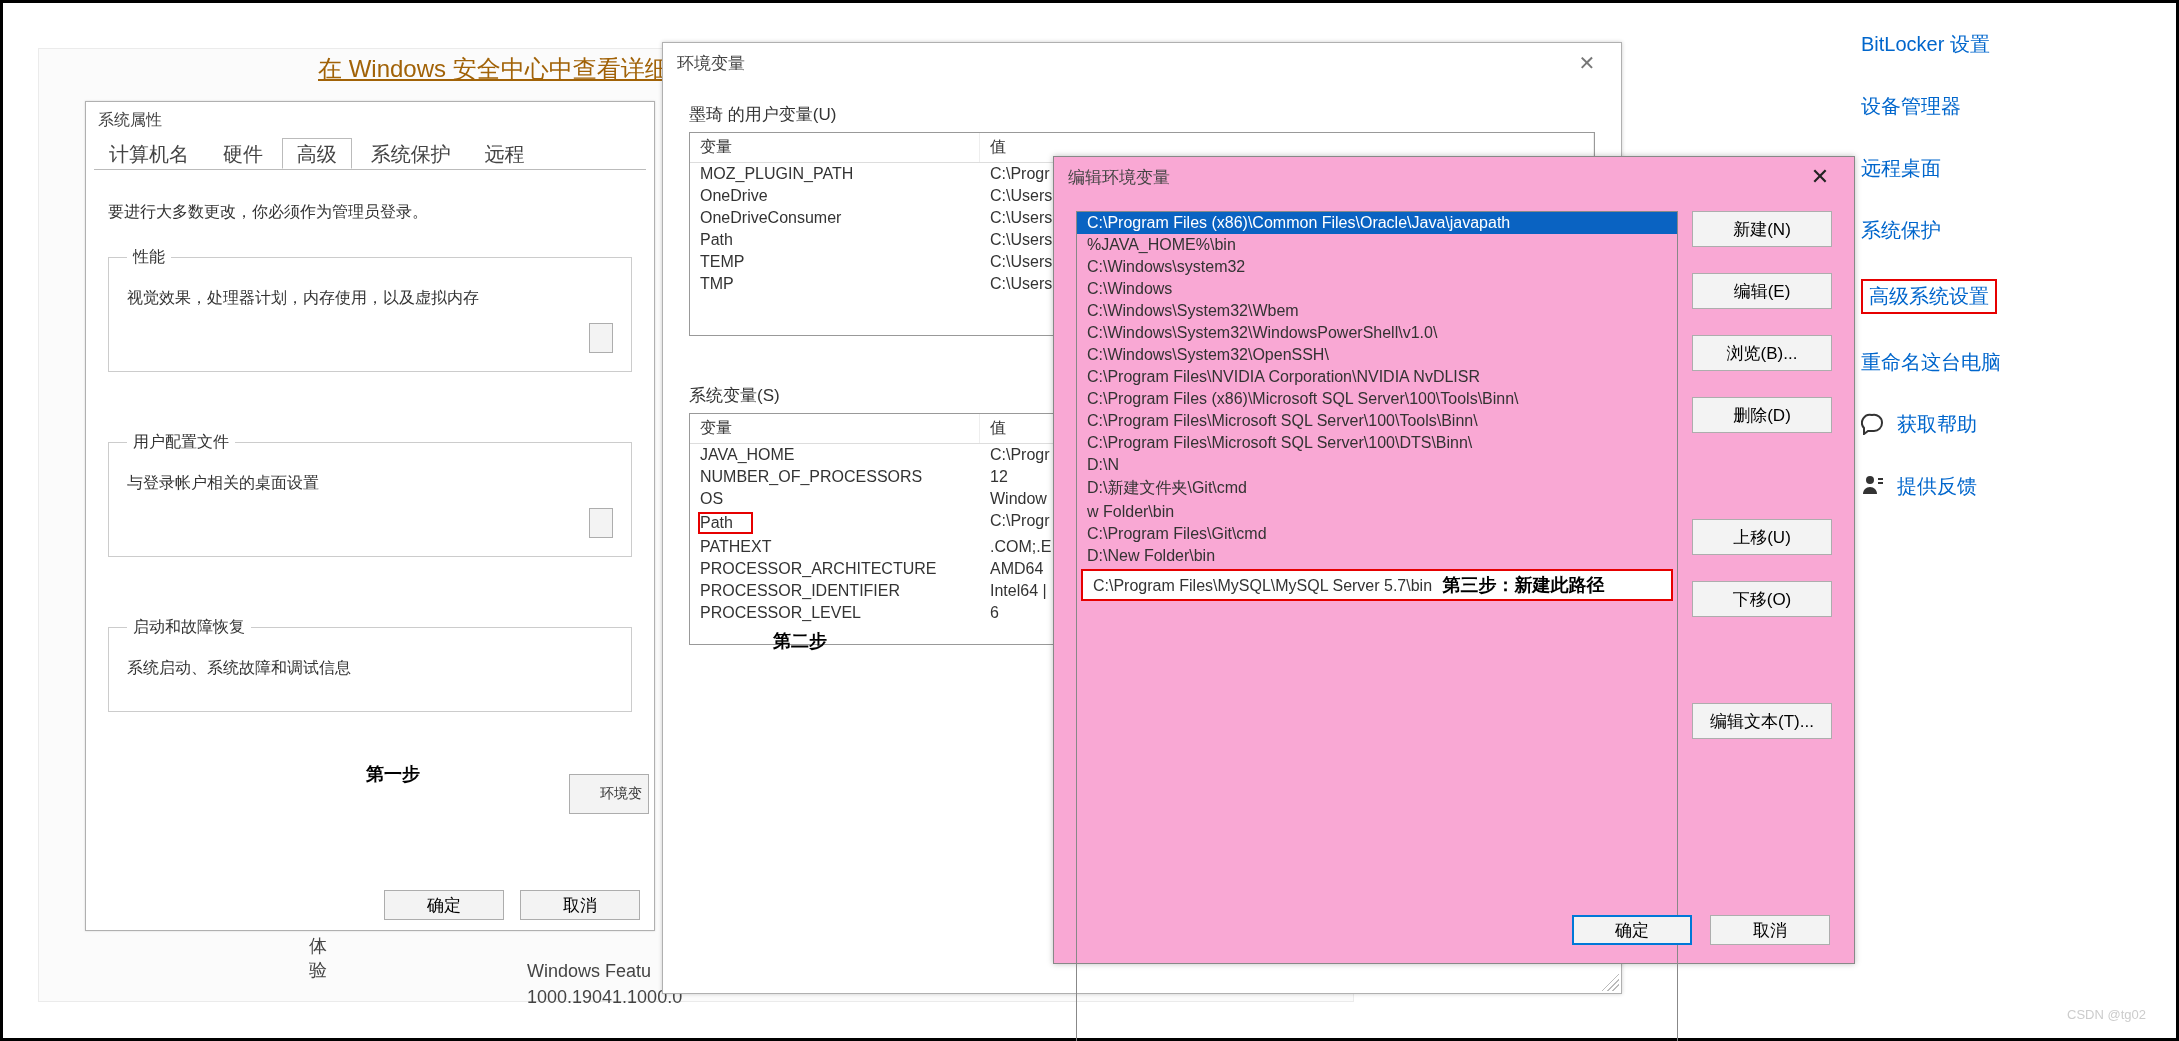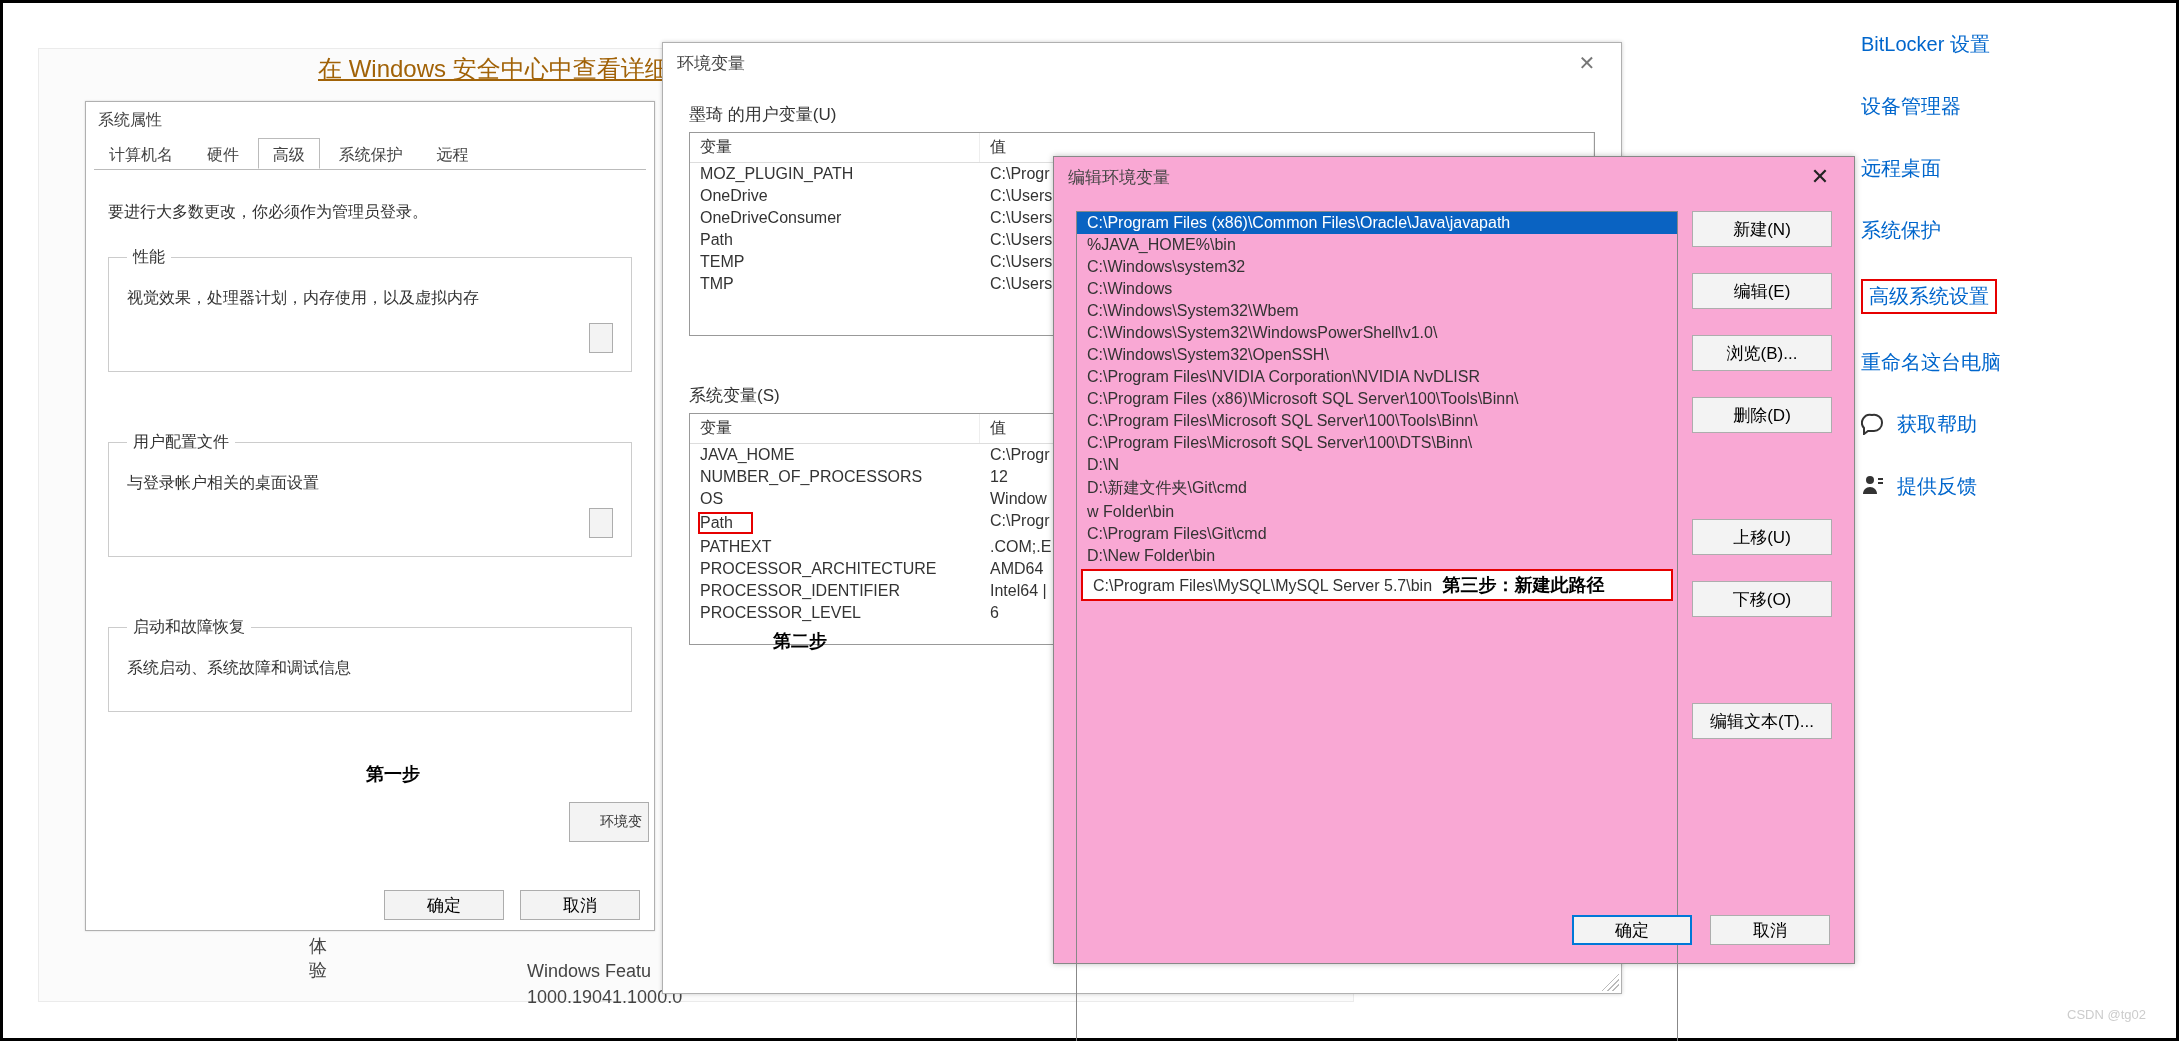--- a/index.html
+++ b/index.html
@@ -19,36 +19,36 @@
   
   .bg-panel { position: absolute; left: 25px; top: 35px; width: 1316px; height: 954px; background: rgba(245,245,245,0.4); border: 1px solid rgba(200,200,200,0.3); }
 
   
   .details-link { position: absolute; left: 305px; top: 40px; color: #a16207; font-size: 24px; }
 
   
   .dlg-sysprops { position: absolute; left: 72px; top: 88px; width: 570px; height: 830px; background: #fff; border: 1px solid #b0b0b0; box-shadow: 0 0 2px rgba(0,0,0,0.15); }
   .dlg-titlebar { height: 36px; line-height: 36px; padding: 0 12px; font-size: 16px; color: #444; }
   .tabs { height: 32px; border-bottom: 1px solid #bbb; margin: 0 8px; position: relative; }
-  .tab { display: inline-block; height: 31px; line-height: 31px; padding: 0 14px; border: 1px solid transparent; font-size: 16px; color: #444; cursor: pointer; }
+  .tab { display: inline-block; height: 31px; line-height: 31px; padding: 0 14px; border: 1px solid transparent; font-size: 20px; color: #444; cursor: pointer; }
   .tab.active { border: 1px solid #bbb; border-bottom: 1px solid #fff; background: #fff; position: relative; top: 0; }
   .sysprops-body { padding: 16px 22px; }
   .sysprops-body .note { margin: 16px 0 24px 0; font-size: 16px; }
   fieldset.group { border: 1px solid #ccc; margin: 60px 0 0 0; padding: 14px 18px 18px 18px; }
   fieldset.group:first-of-type { margin-top: 0; }
   fieldset.group legend { padding: 0 6px; color: #333; font-size: 16px; }
   fieldset.group .desc { font-size: 16px; margin: 6px 0 14px 0; }
   .btn-row-right { text-align: right; }
   .win-btn { height: 30px; min-width: 94px; background: #f3f3f3; border: 1px solid #adadad; font-size: 17px; cursor: pointer; padding: 0 12px; }
   .win-btn.cut { min-width: 24px; width: 24px; padding: 0; }
   .dlg-footer { position: absolute; left: 0; right: 0; bottom: 10px; text-align: right; padding: 0 14px; }
   .dlg-footer .win-btn { margin-left: 12px; width: 120px; }
   .red-box { border: 2px solid #e60000; }
   .step1-label { position: absolute; left: 280px; bottom: 144px; font-size: 18px; font-weight: bold; color: #000; }
-  .envvar-btn-wrap { position: absolute; right: 5px; bottom: 88px; width: 80px; height: 40px; display: flex; align-items: center; justify-content: flex-end; padding-right: 6px; background: #f3f3f3; border: 1px solid #adadad; }
+  .envvar-btn-wrap { position: absolute; right: 5px; bottom: 116px; width: 80px; height: 40px; display: flex; align-items: center; justify-content: flex-end; padding-right: 6px; background: #f3f3f3; border: 1px solid #adadad; }
 
   
   .dlg-envvars { position: absolute; left: 649px; top: 29px; width: 960px; height: 952px; background: #fff; border: 1px solid #b0b0b0; box-shadow: 0 0 4px rgba(0,0,0,0.2); }
   .dlg-envvars .titlebar { display: flex; justify-content: space-between; align-items: center; height: 40px; padding: 0 14px; font-size: 17px; color: #444; }
   .close-x { width: 40px; text-align: center; color: #777; font-size: 20px; cursor: pointer; }
   .env-body { padding: 14px 26px; }
   .env-section-title { font-size: 17px; margin: 48px 0 6px 0; }
   .env-section-title.first { margin-top: 6px; }
   .env-table { border: 1px solid #999; width: 100%; }
   .env-table .hdr { display: flex; background: #fff; border-bottom: 1px solid #ddd; }

